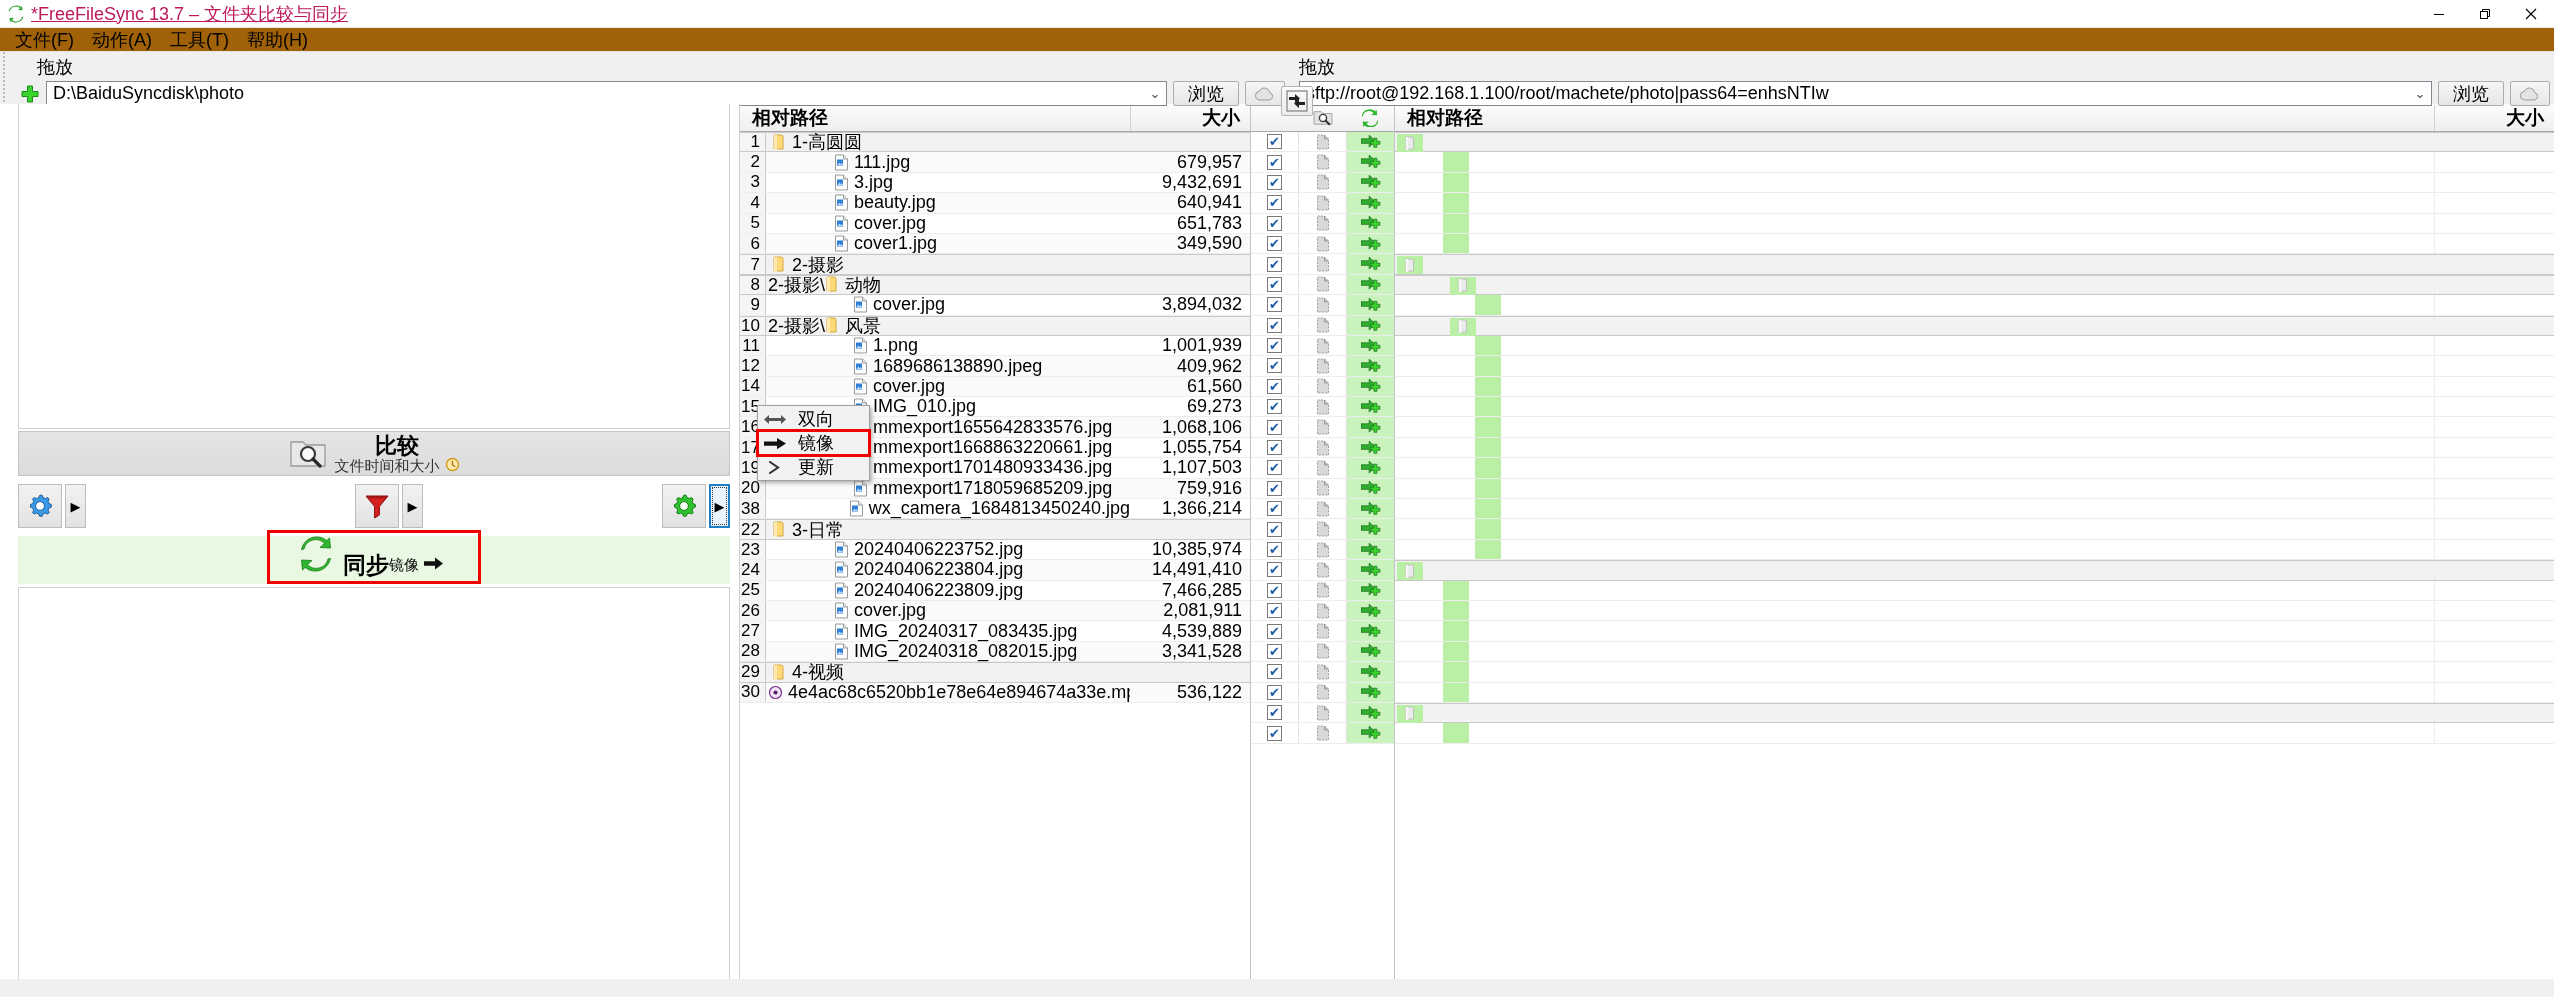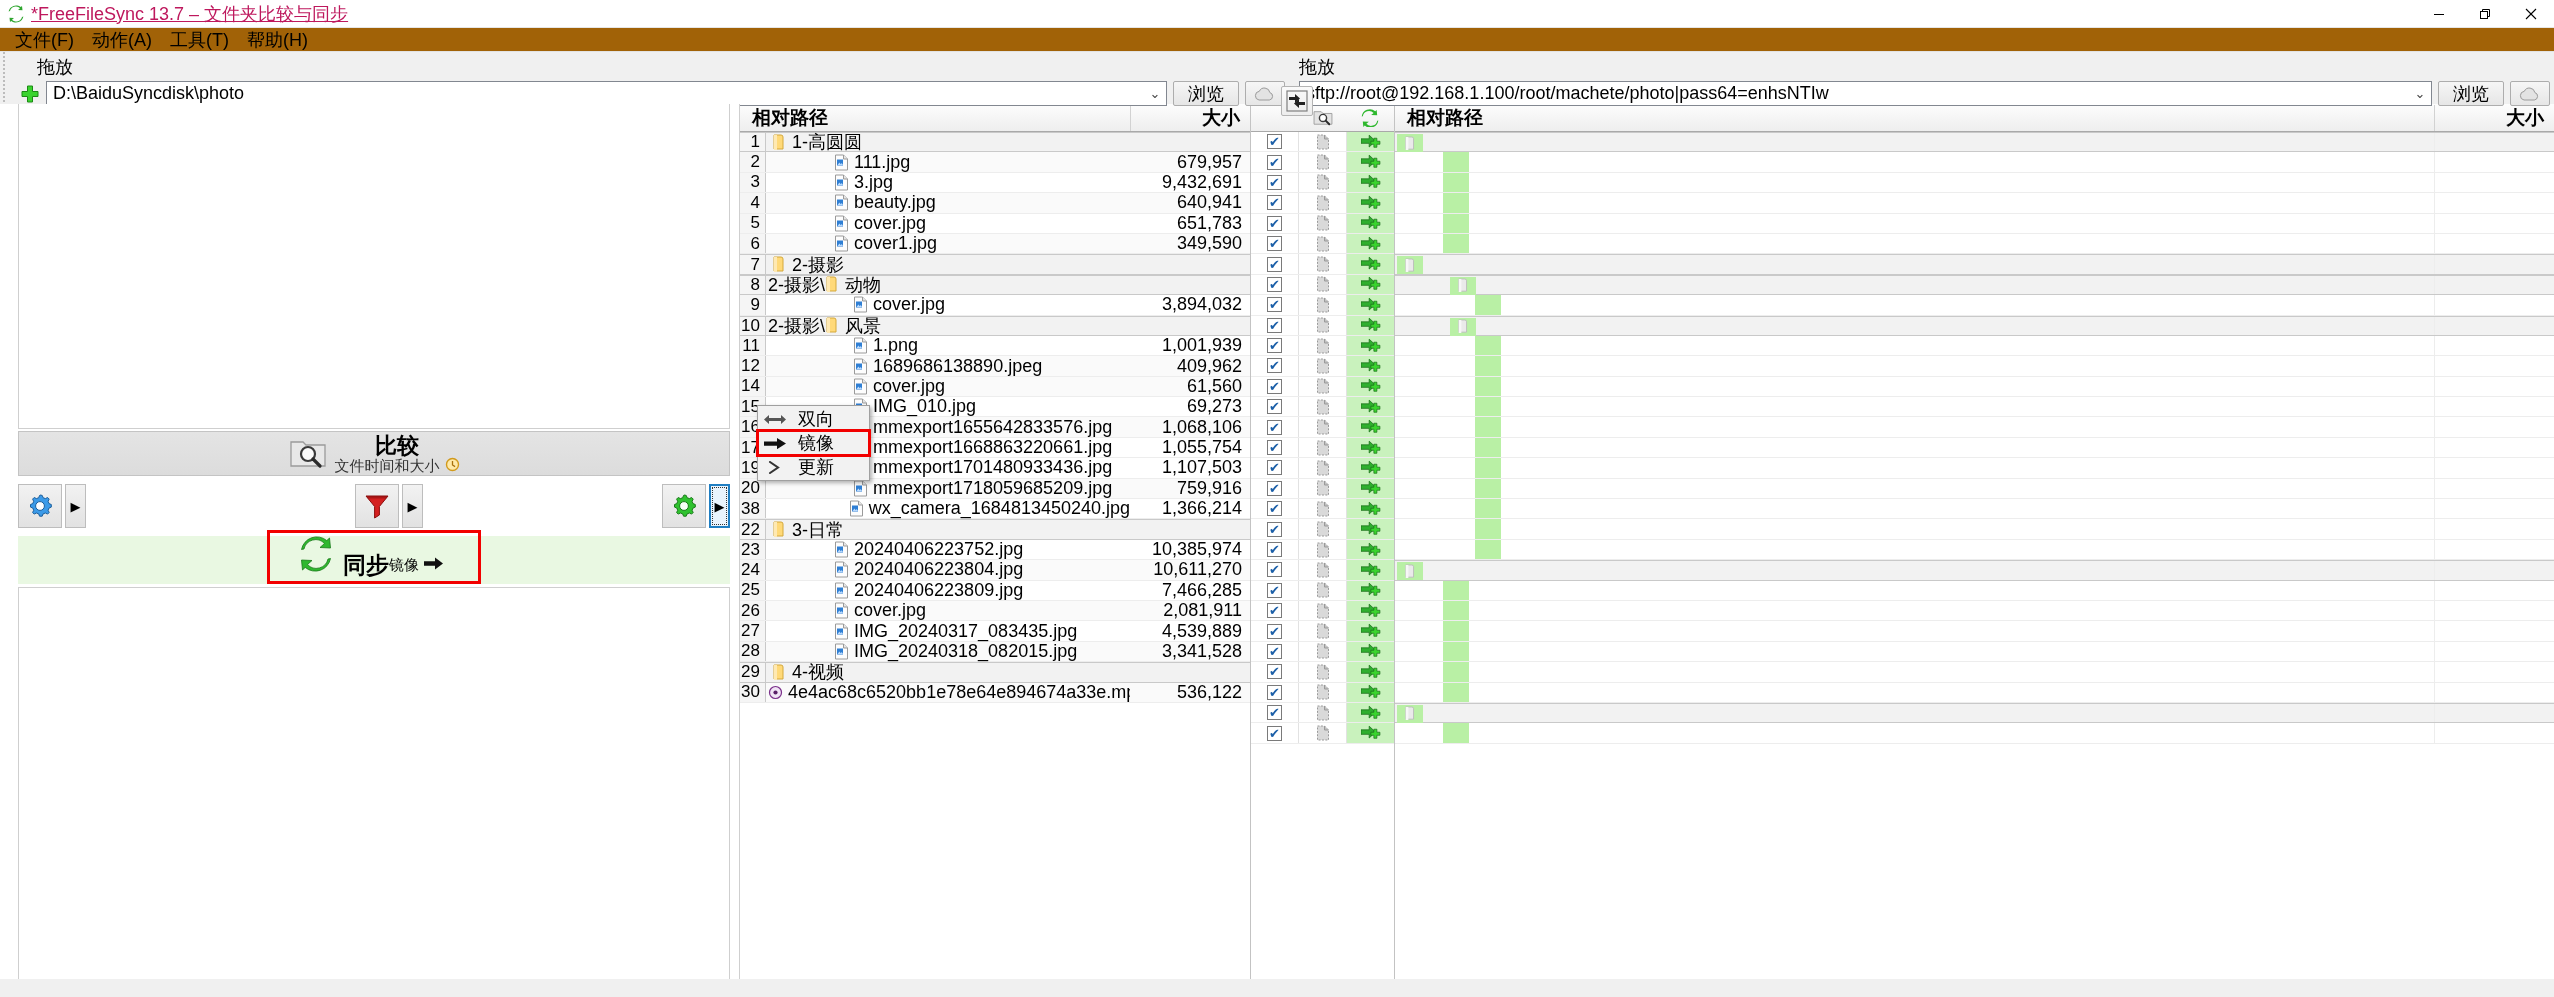--- a/index.html
+++ b/index.html
@@ -732,21 +732,21 @@
           <div class="cell-path">
             <span class="indent" style="width:66px"></span>
             <svg class="ico" viewBox="0 0 15 17">
               <path d="M1.5 1 h8 l4 4 v11 h-12 z" fill="#fdfdfd" stroke="#9a9a9a" stroke-width="1"></path>
               <path d="M9.5 1 v4 h4" fill="#e6e6e6" stroke="#9a9a9a" stroke-width="1"></path>
               <rect x="3" y="5.5" width="6" height="6" fill="#2f7fd4"></rect>
               <path d="M3.6 11 l1.8 -2.4 l1.4 1.6 l1 -1.2 l1.2 2 z" fill="#bcdcff"></path>
             </svg>
             <span>20240406223804.jpg</span>
           </div>
-          <div class="cell-size">10,611,270</div>
+          <div class="cell-size">14,491,410</div>
         </div>
         <div class="row">
           <div class="rownum">25</div>
           <div class="cell-path">
             <span class="indent" style="width:66px"></span>
             <svg class="ico" viewBox="0 0 15 17">
               <path d="M1.5 1 h8 l4 4 v11 h-12 z" fill="#fdfdfd" stroke="#9a9a9a" stroke-width="1"></path>
               <path d="M9.5 1 v4 h4" fill="#e6e6e6" stroke="#9a9a9a" stroke-width="1"></path>
               <rect x="3" y="5.5" width="6" height="6" fill="#2f7fd4"></rect>
               <path d="M3.6 11 l1.8 -2.4 l1.4 1.6 l1 -1.2 l1.2 2 z" fill="#bcdcff"></path>

